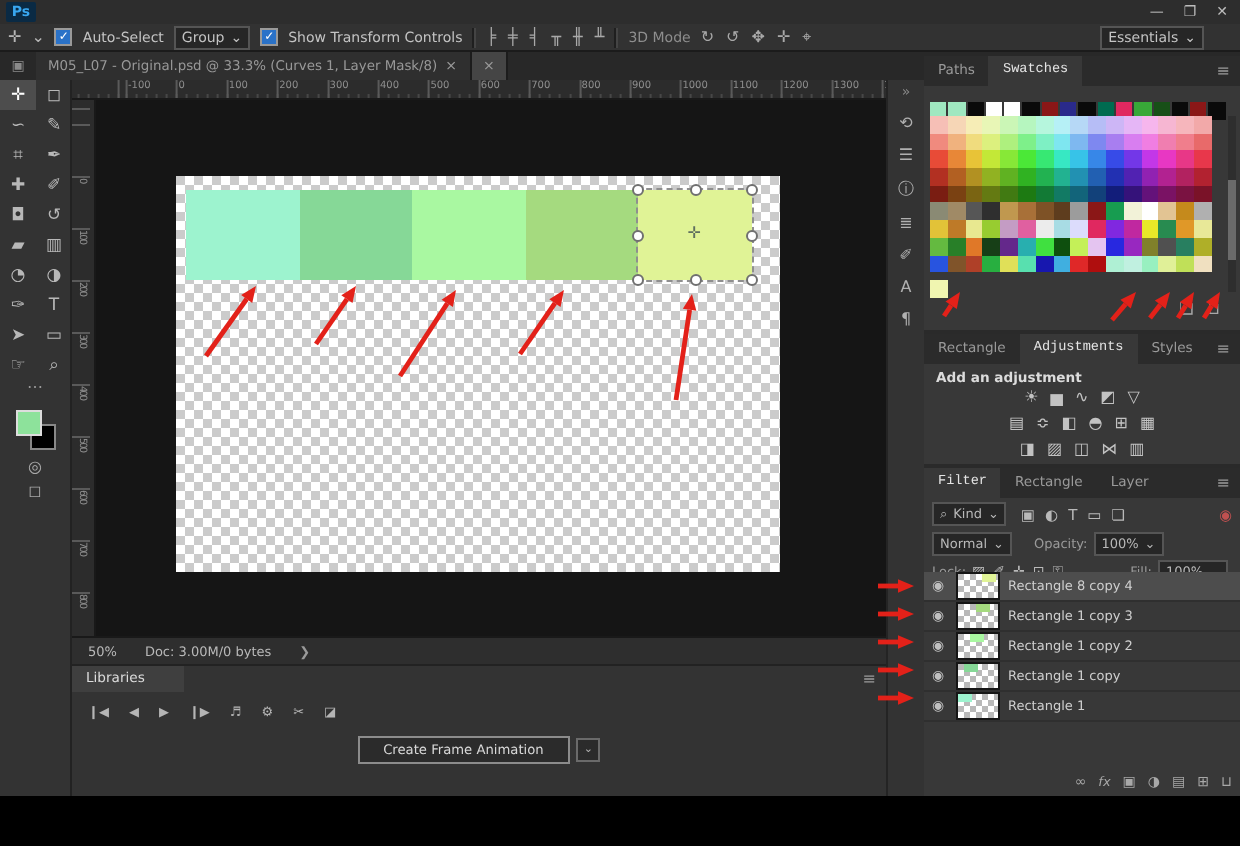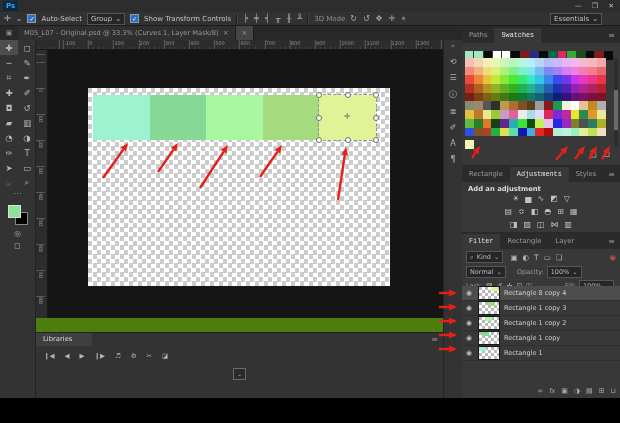--- a/index.html
+++ b/index.html
@@ -260,35 +260,41 @@
         <polygon points="130,93 122.65921288145869,97.65541023759 128.25705982568277,101.51599433705489" fill="#E32119"></polygon>
         <line x1="152" y1="138" x2="175.63461462850054" y2="101.70398467765989" stroke="#E32119" stroke-width="2.4"></line>
         <polygon points="180,95 172.7854211404951,99.84869589477262 178.483808116506,103.55927346054716" fill="#E32119"></polygon>
         <line x1="212" y1="127" x2="229.46776941690348" y2="101.59233539359494" stroke="#E32119" stroke-width="2.4"></line>
         <polygon points="234,95 226.66602687462563,99.66613739577892 232.26951195918133,103.51853339141095" fill="#E32119"></polygon>
         <line x1="290" y1="150" x2="296.8059784613596" y2="104.91039269349271" stroke="#E32119" stroke-width="2.4"></line>
         <polygon points="298,97 293.4440615666252,104.40293353957054 300.167895356094,105.41785184741488" fill="#E32119"></polygon>
       </svg>
   </div>
 
+  <div class="abs statusbar">
+    <span>50%</span>
+    <span>Doc: 3.00M/0 bytes</span>
+    <span class="chev">❯</span>
+  </div>
 
   <div class="abs timeline">
     <span class="ttab">Libraries</span>
     <span class="tmenu">≡</span>
     <div class="tcontrols">
         <span>❙◀</span>
         <span>◀</span>
         <span>▶</span>
         <span>❙▶</span>
         <span>♬</span>
         <span>⚙</span>
         <span>✂</span>
         <span>◪</span>
       </div>
     <div class="tbtnrow">
+      <span class="cfa-btn">Create Frame Animation</span>
       <span class="cfa-dd">⌄</span>
     </div>
   </div>
 
   <div class="abs panelstrip">
       <span class="first">»</span>
       <span>⟲</span>
       <span>☰</span>
       <span>ⓘ</span>
       <span>≣</span>

